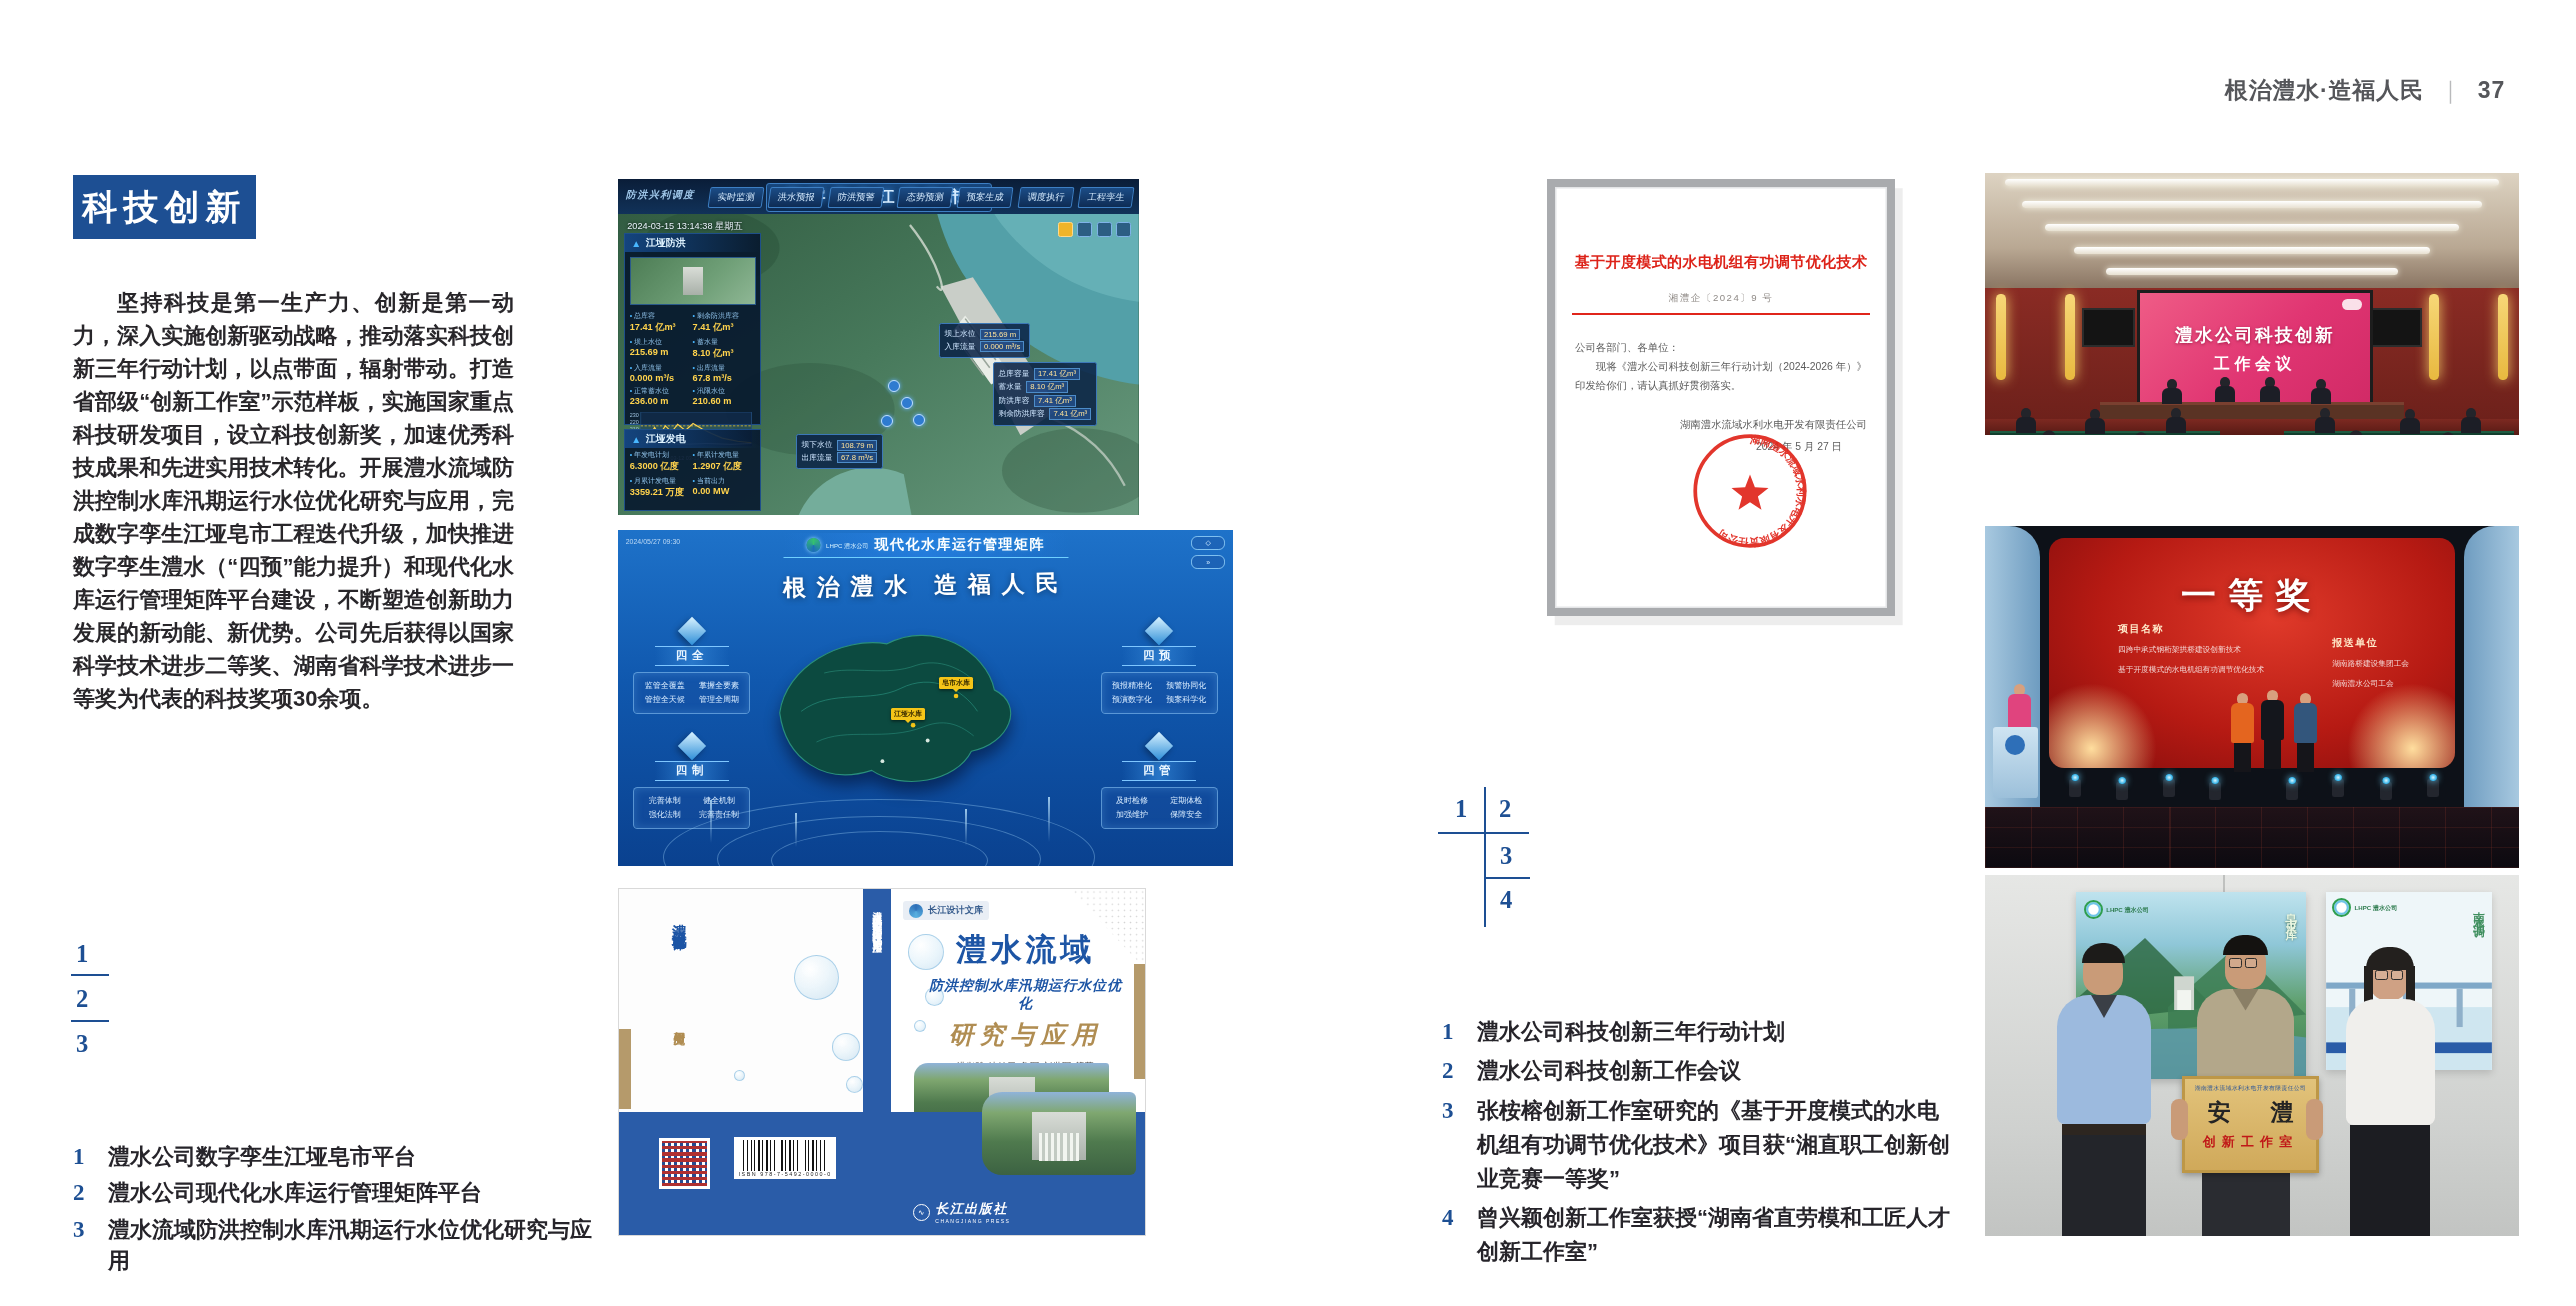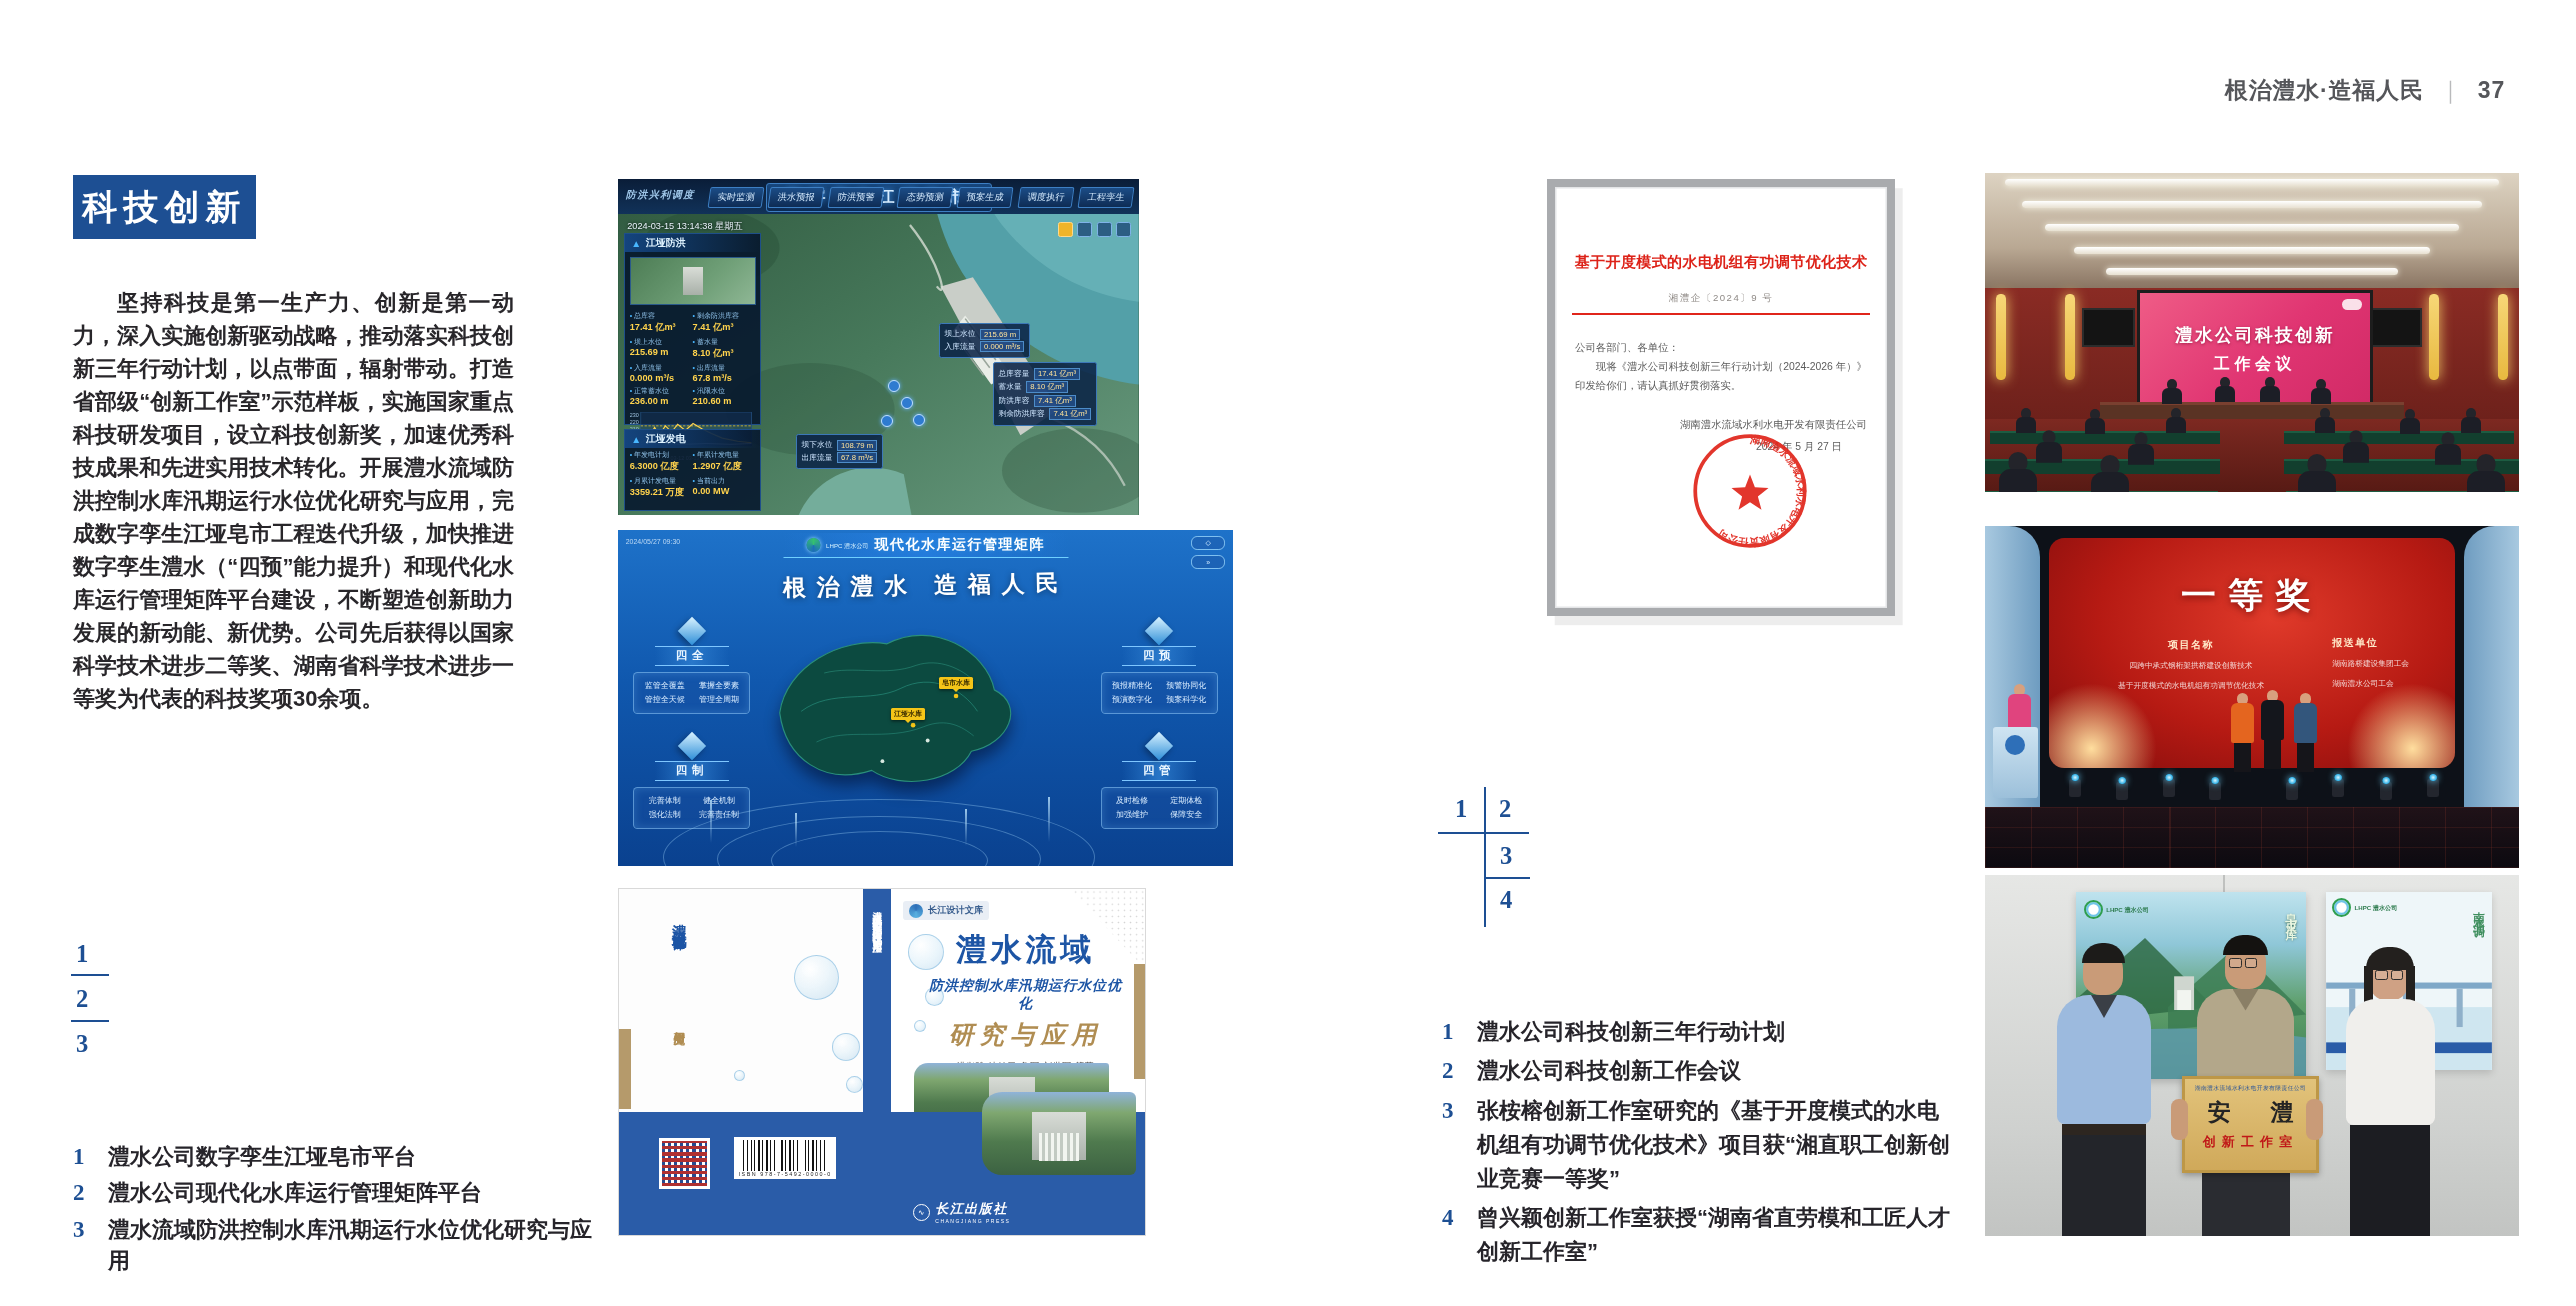--- a/index.html
+++ b/index.html
@@ -527,21 +527,21 @@
     <div class="cap-row">
       <span class="cap-num">3</span>
       <span class="cap-text">张桉榕创新工作室研究的《基于开度模式的水电机组有功调节优化技术》项目获“湘直职工创新创业竞赛一等奖”</span>
     </div>
     <div class="cap-row">
       <span class="cap-num">4</span>
       <span class="cap-text">曾兴颖创新工作室获授“湖南省直劳模和工匠人才创新工作室”</span>
     </div>
   </div>
 
-  <div class="fig" style="left:1985px;top:173px;width:534px;height:319px;background:#7d2921;">
+  <div class="fig" style="left:1985px;top:173px;width:534px;height:262px;background:#7d2921;">
     <div class="abs" style="left:0;top:0;right:0;height:115px;background:linear-gradient(180deg,#ddd3c2,#b9a893 65%,#8a7563);"></div>
     <div class="mt-strip" style="left:20px;right:20px;top:6.1px;"></div>
     <div class="mt-strip" style="left:37px;right:37px;top:28px;"></div>
     <div class="mt-strip" style="left:60px;right:60px;top:51px;"></div>
     <div class="mt-strip" style="left:89px;right:89px;top:74px;"></div>
     <div class="mt-strip" style="left:121px;right:121px;top:95px;"></div>
     <div class="abs" style="left:0;top:115px;right:0;height:131px;background:linear-gradient(180deg,#8a2b24,#6e211b);"></div>
     <div class="abs" style="left:10.7px;top:121px;width:10px;height:86px;border-radius:4.6px;background:linear-gradient(180deg,#f7d777,#e8b93f);box-shadow:0 0 12.3px #f3cd6a;"></div>
     <div class="abs" style="left:80px;top:121px;width:10px;height:86px;border-radius:4.6px;background:linear-gradient(180deg,#f7d777,#e8b93f);box-shadow:0 0 12.3px #f3cd6a;"></div>
     <div class="abs" style="right:10.7px;top:121px;width:10px;height:86px;border-radius:4.6px;background:linear-gradient(180deg,#f7d777,#e8b93f);box-shadow:0 0 12.3px #f3cd6a;"></div>
@@ -637,21 +637,21 @@
       </div>
   </div>
 
   <div class="fig" style="left:1985px;top:526px;width:534px;height:342px;background:#0d1118;">
     <div class="abs" style="left:0;top:0;width:55px;height:342px;background:linear-gradient(90deg,#a8c9e0,#6e9cc0);border-radius:0 31px 31px 0;"></div>
     <div class="abs" style="right:0;top:0;width:55px;height:342px;background:linear-gradient(270deg,#a8c9e0,#6e9cc0);border-radius:31px 0 0 31px;"></div>
     <div class="abs" style="left:64px;right:64px;top:12.3px;height:230px;border-radius:15.4px;overflow:hidden;background:radial-gradient(ellipse at 55% 35%,#e03a2a,#b61a13 55%,#7e0c0c);">
       <div class="abs" style="left:-46px;top:-107px;width:430px;height:230px;border-radius:50%;border-top:3.1px solid rgba(255,200,120,.65);transform:rotate(-10deg);"></div>
       <div class="abs" style="left:-15.4px;top:-92px;width:369px;height:200px;border-radius:50%;border-top:1.5px solid rgba(255,220,160,.5);transform:rotate(-14deg);"></div>
       <div class="abs" style="left:0;top:34px;width:100%;text-align:center;font-size:35px;font-weight:bold;color:#fff;letter-spacing:12.3px;font-family:'Liberation Serif','DejaVu Serif',serif;text-shadow:0 1.5px 7.7px rgba(80,0,0,.7);">一等奖</div>
-      <div class="aw-col" style="left:69px;top:100px;text-align:center;">
+      <div class="aw-col" style="left:69px;top:84px;">
         <div class="h">项目名称</div>
         <div class="r">四跨中承式钢桁架拱桥建设创新技术</div>
         <div class="r">基于开度模式的水电机组有功调节优化技术</div>
       </div>
       <div class="aw-col" style="right:46px;top:98px;">
         <div class="h">报送单位</div>
         <div class="r">湖南路桥建设集团工会</div>
         <div class="r">湖南澧水公司工会</div>
       </div>
       <div class="abs" style="left:-23px;bottom:-46px;width:131px;height:131px;border-radius:50%;background:radial-gradient(circle,#ffde9e,rgba(255,190,100,0) 70%);"></div>

